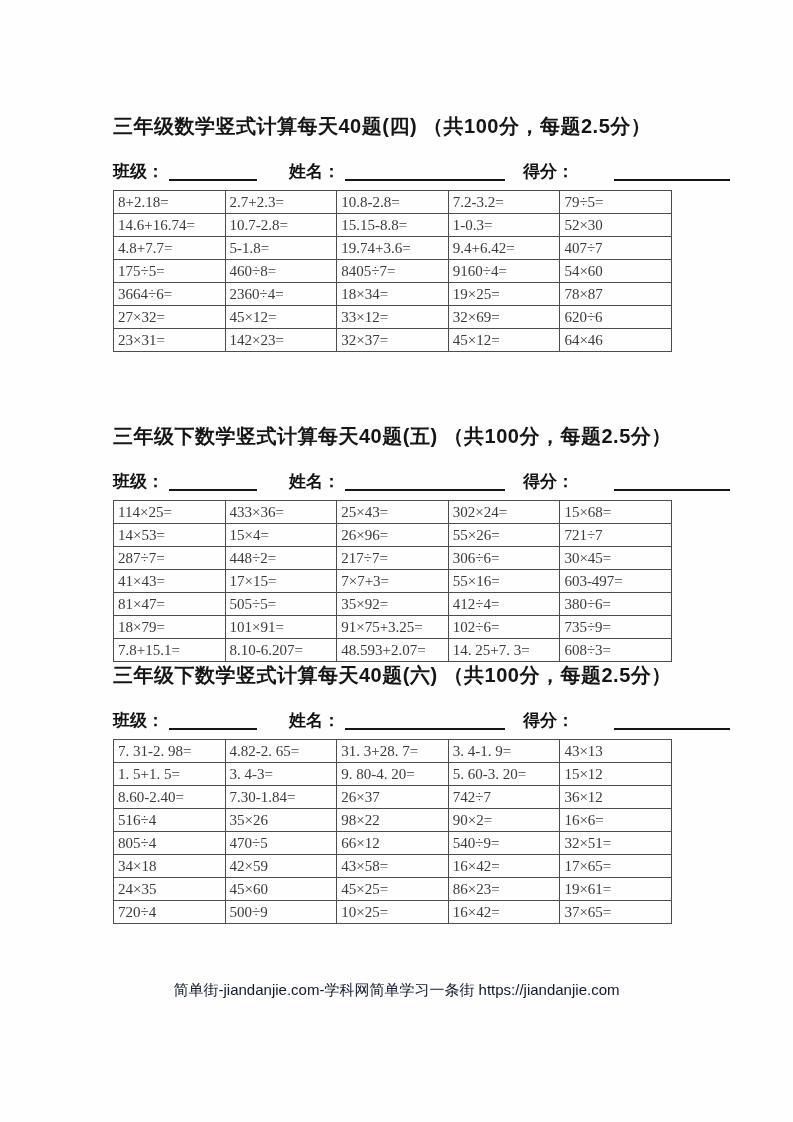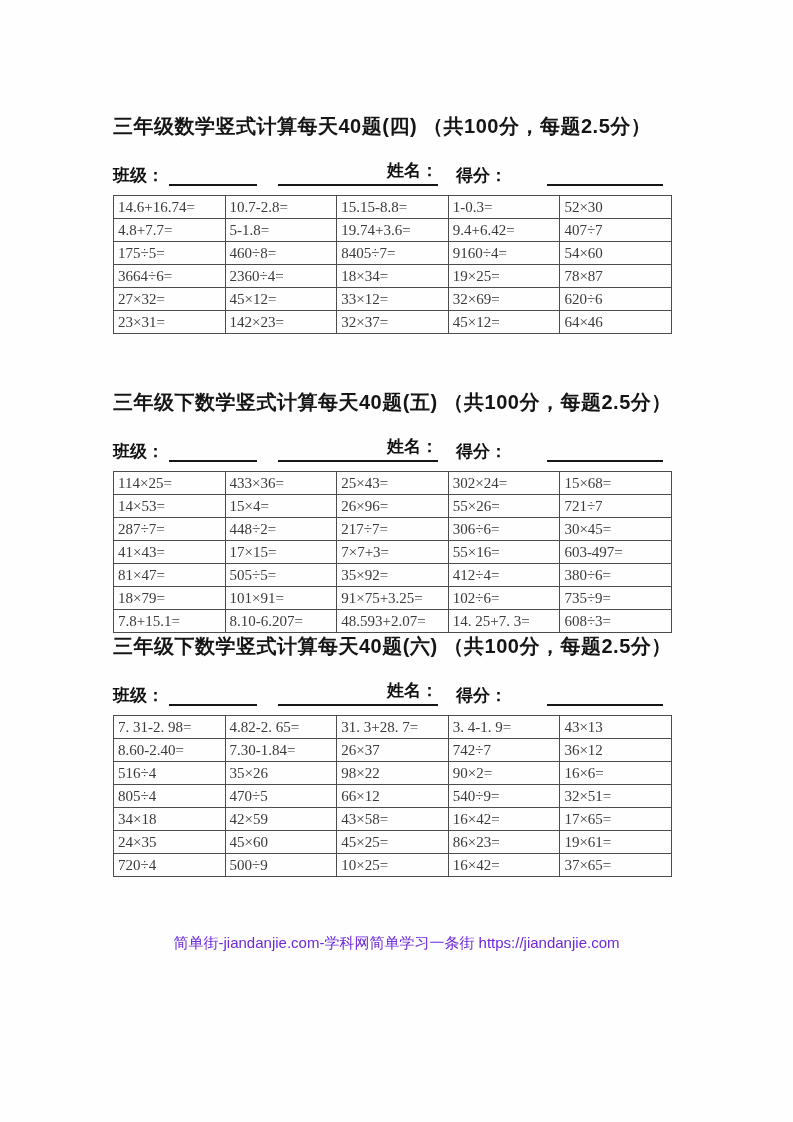--- a/index.html
+++ b/index.html
@@ -20,36 +20,36 @@
     font-family: "Liberation Sans", sans-serif;
     font-weight: 700;
     font-size: 20px;
     line-height: 26px;
     color: #151515;
     text-align: left;
     white-space: nowrap;
     letter-spacing: 0.5px;
   }
   .title-1 { margin-top: 113px; }
-  .title-2 { margin-top: 55px; }
+  .title-2 { margin-top: 71px; }
   .title-3 { }
 
   .fields {
     display: flex;
     align-items: flex-end;
     margin-top: 22px;
-    font-family: Liberation Mono, monospace;
+    font-family: Liberation Sans, sans-serif;
     font-weight: 700;
     font-size: 17px;
     line-height: 22px;
     color: #111111;
     white-space: nowrap;
   }
   .fgroup { display: flex; align-items: flex-end; }
-  .fgroup-name  { margin-left: 16px; flex-direction: column; }
+  .fgroup-name  { margin-left: 32px; }
   .fgroup-score { margin-left: 18px; gap: 35px; }
   .blank {
     display: inline-block;
     height: 3px;
     border-bottom: 2px solid #161616;
     margin-left: 5px;
     margin-bottom: 2px;
   }
   .blank-class { width: 88px; }
   .blank-name  { width: 160px; }
@@ -72,21 +72,21 @@
     overflow: hidden;
     vertical-align: middle;
   }
 
   .footer {
     margin-top: 56px;
     text-align: center;
     font-family: "Liberation Sans", sans-serif;
     font-size: 15px;
     line-height: 20px;
-    color: #6d28d9;
+    color: #0f172a;
     white-space: nowrap;
   }
 </style>
 </head>
 <body>
 
 <div class="page">
   <div class="content">
 
     <section>
@@ -101,20 +101,27 @@
           <span class="blank blank-name"></span>
         </span>
         <span class="fgroup fgroup-score">
           <span>得分：</span>
           <span class="blank blank-score"></span>
         </span>
       </div>
       <table class="problems">
           <tbody>
             <tr>
+              <td>8+2.18=</td>
+              <td>2.7+2.3=</td>
+              <td>10.8-2.8=</td>
+              <td>7.2-3.2=</td>
+              <td>79÷5=</td>
+            </tr>
+            <tr>
               <td>14.6+16.74=</td>
               <td>10.7-2.8=</td>
               <td>15.15-8.8=</td>
               <td>1-0.3=</td>
               <td>52×30</td>
             </tr>
             <tr>
               <td>4.8+7.7=</td>
               <td>5-1.8=</td>
               <td>19.74+3.6=</td>
@@ -243,20 +250,27 @@
       <table class="problems">
           <tbody>
             <tr>
               <td>7. 31-2. 98=</td>
               <td>4.82-2. 65=</td>
               <td>31. 3+28. 7=</td>
               <td>3. 4-1. 9=</td>
               <td>43×13</td>
             </tr>
             <tr>
+              <td>1. 5+1. 5=</td>
+              <td>3. 4-3=</td>
+              <td>9. 80-4. 20=</td>
+              <td>5. 60-3. 20=</td>
+              <td>15×12</td>
+            </tr>
+            <tr>
               <td>8.60-2.40=</td>
               <td>7.30-1.84=</td>
               <td>26×37</td>
               <td>742÷7</td>
               <td>36×12</td>
             </tr>
             <tr>
               <td>516÷4</td>
               <td>35×26</td>
               <td>98×22</td>

